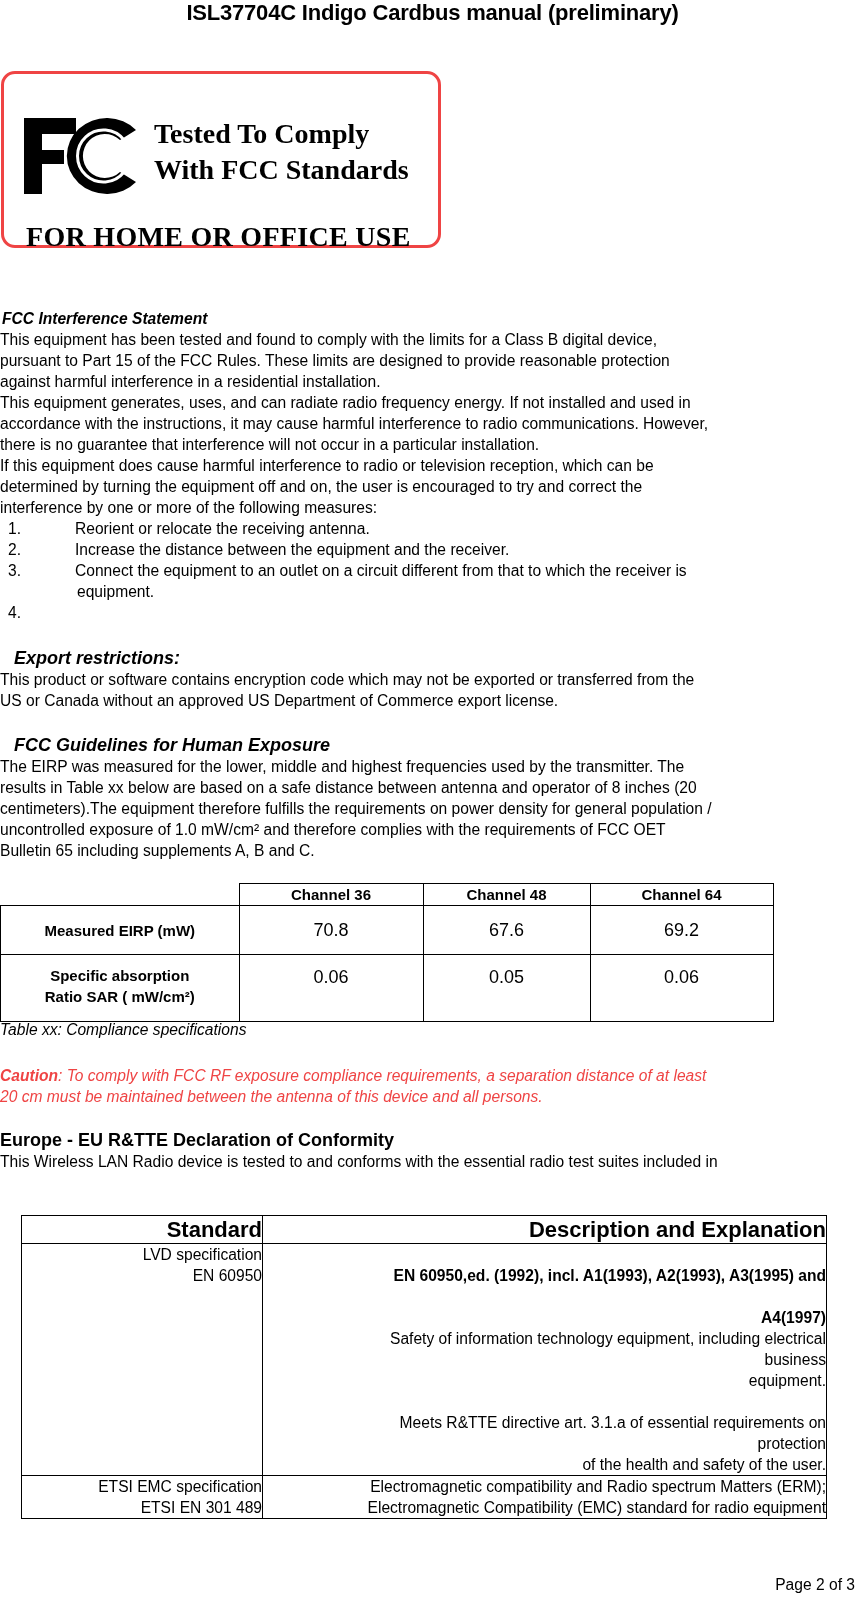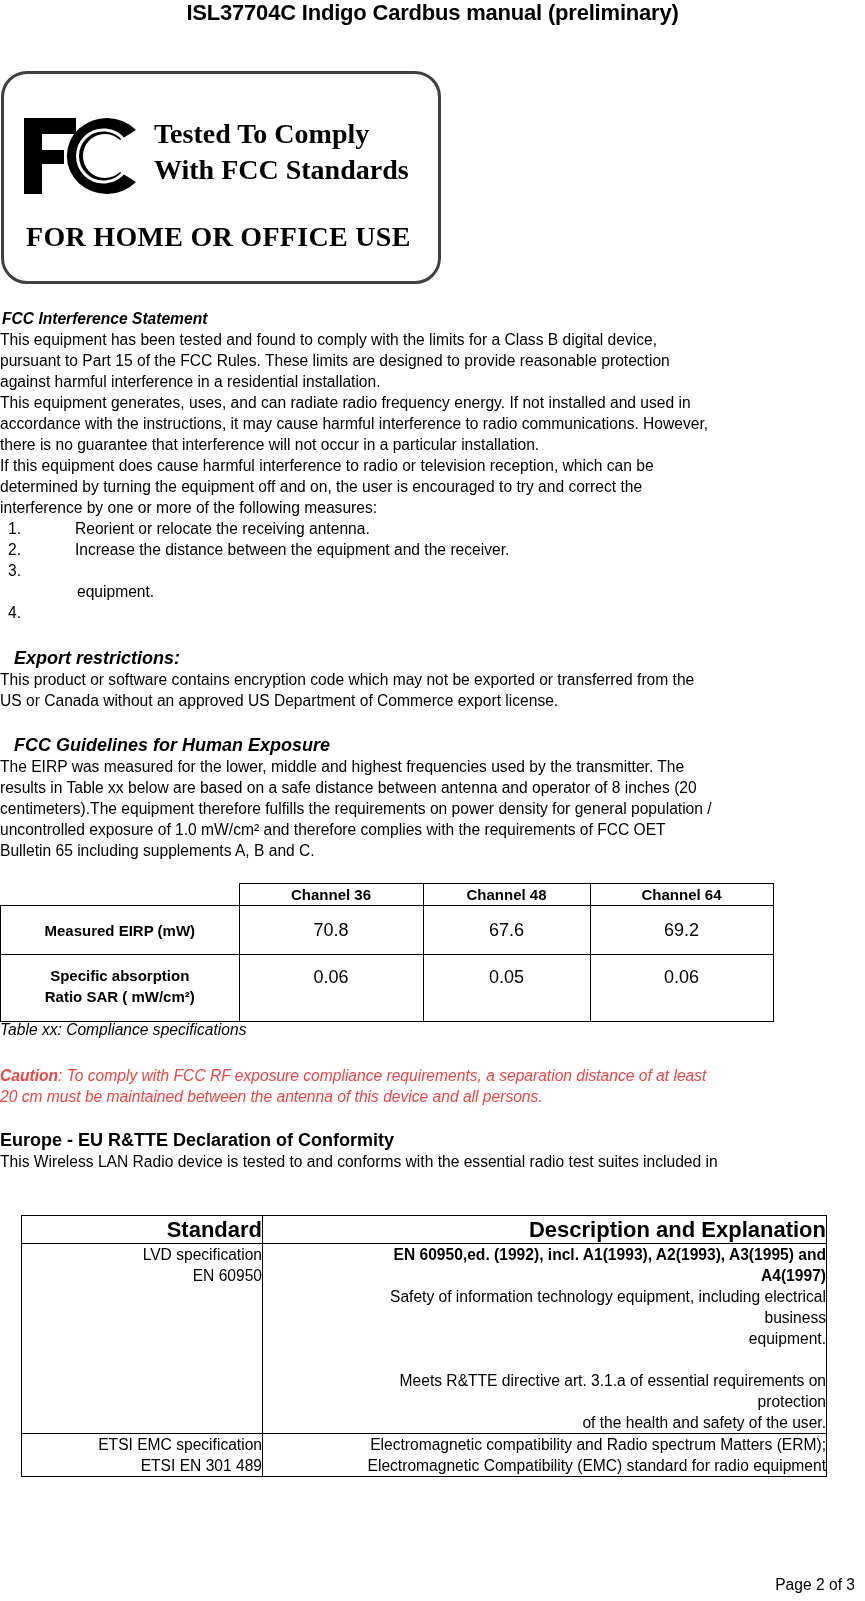--- a/index.html
+++ b/index.html
@@ -7,22 +7,22 @@
     width: 865px; height: 1601px; position: relative; overflow: hidden;
     font-family: "Liberation Sans", sans-serif; color: #000;
   }
   .abs { position: absolute; }
   .title {
     left: 0; width: 865px; top: 0; text-align: center;
     font-weight: bold; font-size: 22px; line-height: 26px; letter-spacing: -0.2px;
   }
   
   .fcc-box {
-    left: 1px; top: 71px; width: 440px; height: 213px;
-    border: 3px solid #404040; border-radius: 26px; box-sizing: border-box;
+    left: 1px; top: 71px; width: 440px; height: 177px;
+    border: 3px solid #ef4444; border-radius: 14px; box-sizing: border-box;
   }
   .fcc-mark { left: 20px; top: 42px; width: 118px; height: 80px; }
   .fcc-text1, .fcc-text2 {
     left: 150px; font-family: "Liberation Serif", serif; font-weight: bold;
     font-size: 28px; line-height: 32px;
   }
   .fcc-text1 { top: 44px; }
   .fcc-text2 { top: 80px; }
   .fcc-text3 {
     left: 22px; top: 147px; font-family: "Liberation Serif", serif; font-weight: bold;
@@ -46,21 +46,21 @@
   .ctable .val { font-size: 18px; }
   .ctable .empty { border-top: none; border-left: none; }
 
   .caption { font-style: italic; font-size: 15.6px; }
 
   
   .stable { left: 21px; top: 1215px; width: 806px; }
   .stable td, .stable th { border: 1px solid #000; vertical-align: top; text-align: right; }
   .stable th { font-weight: bold; font-size: 22px; line-height: 27px; padding: 0 0 0 7px; }
   .stable td { font-size: 15.6px; line-height: 21px; padding: 0 0 0 7px; }
-  .bold { font-weight: bold; }
+  .bold { font-weight: bold; margin-top: 21px; }
 
   .footer { right: 10px; top: 1576px; font-size: 15.6px; }
 </style>
 </head>
 <body>
 
 <div class="abs title">ISL37704C Indigo Cardbus manual (preliminary)</div>
 
 <div class="abs fcc-box">
   <svg class="abs fcc-mark" viewBox="0 0 118 80">
@@ -92,20 +92,21 @@
   <div style="position:absolute; top:0; height:21px; width:100%;">
     <span class="list-num">1.</span>
     <span class="list-text">Reorient or relocate the receiving antenna.</span>
   </div>
   <div style="position:absolute; top:21px; height:21px; width:100%;">
     <span class="list-num">2.</span>
     <span class="list-text">Increase the distance between the equipment and the receiver.</span>
   </div>
   <div style="position:absolute; top:42px; height:42px; width:100%;">
     <span class="list-num">3.</span>
+    <span class="list-text">Connect the equipment to an outlet on a circuit different from that to which the receiver is</span>
     <span class="list-text" style="top:21px; left:77px;">equipment.</span>
   </div>
   <div style="position:absolute; top:84px; height:21px; width:100%;">
     <span class="list-num">4.</span>
   </div>
 </div>
 
 <div class="abs h-ital-lg" style="left:2px; top:647px;">Export restrictions:</div>
 <div class="abs txt" style="left:0; top:669px;">
   <div>This product or software contains encryption code which may not be exported or transferred from the</div>

